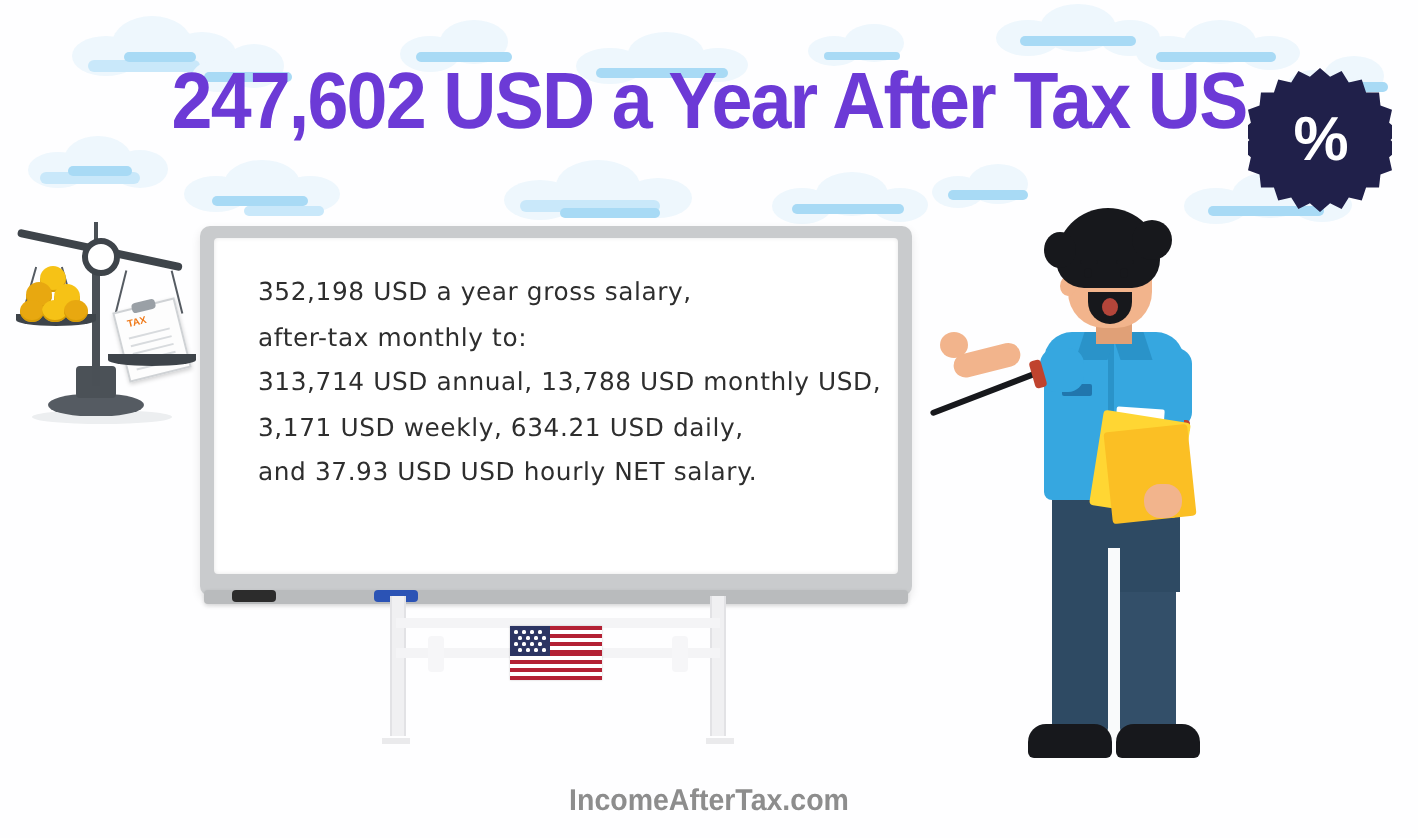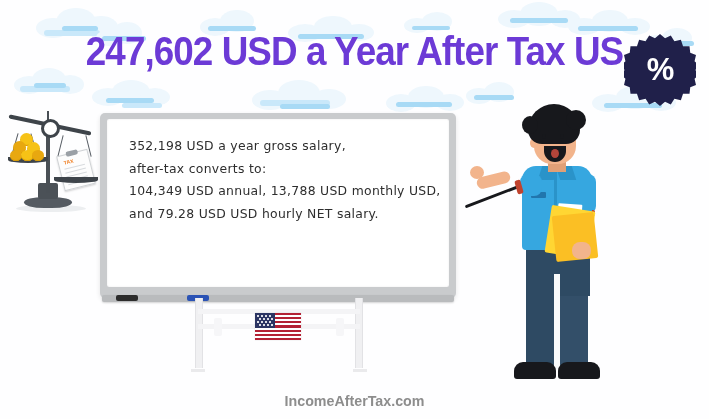--- a/index.html
+++ b/index.html
@@ -318,23 +318,24 @@
       <div class="ln" style="top:25px;"></div>
       <div class="ln" style="top:29px;"></div>
     </div>
     <div class="pan" style="left:52px;top:72px;width:44px;"></div>
   </div>
 
   <div id="board">
     <div class="inner">
       <div id="boardtext">
         <div>352,198 USD a year gross salary,</div>
-        <div>after-tax converts to:</div>
-        <div>104,349 USD annual, 13,788 USD monthly USD,</div>
-        <div>and 79.28 USD USD hourly NET salary.</div>
+        <div>after-tax monthly to:</div>
+        <div>313,714 USD annual, 13,788 USD monthly USD,</div>
+        <div>3,171 USD weekly, 634.21 USD daily,</div>
+        <div>and 37.93 USD USD hourly NET salary.</div>
       </div>
     </div>
     <div class="tray">
       <div class="marker black"></div>
       <div class="marker blue"></div>
     </div>
   </div>
 
   <div id="stand">
     <div class="leg l"></div>

